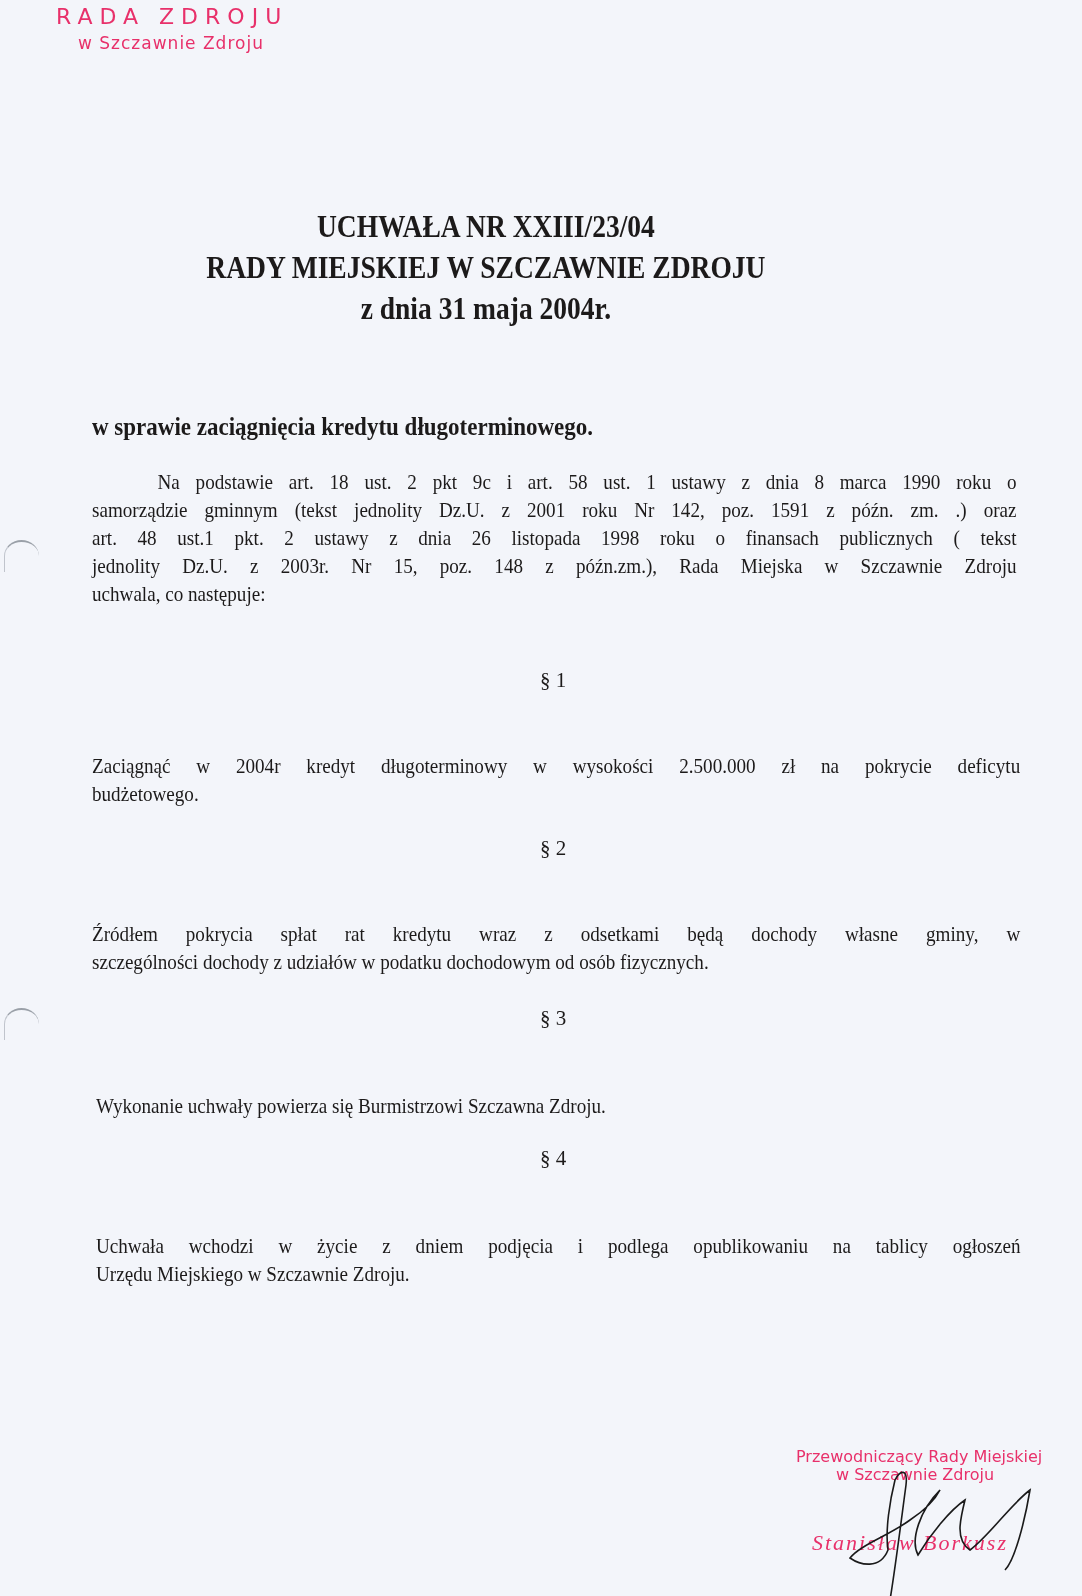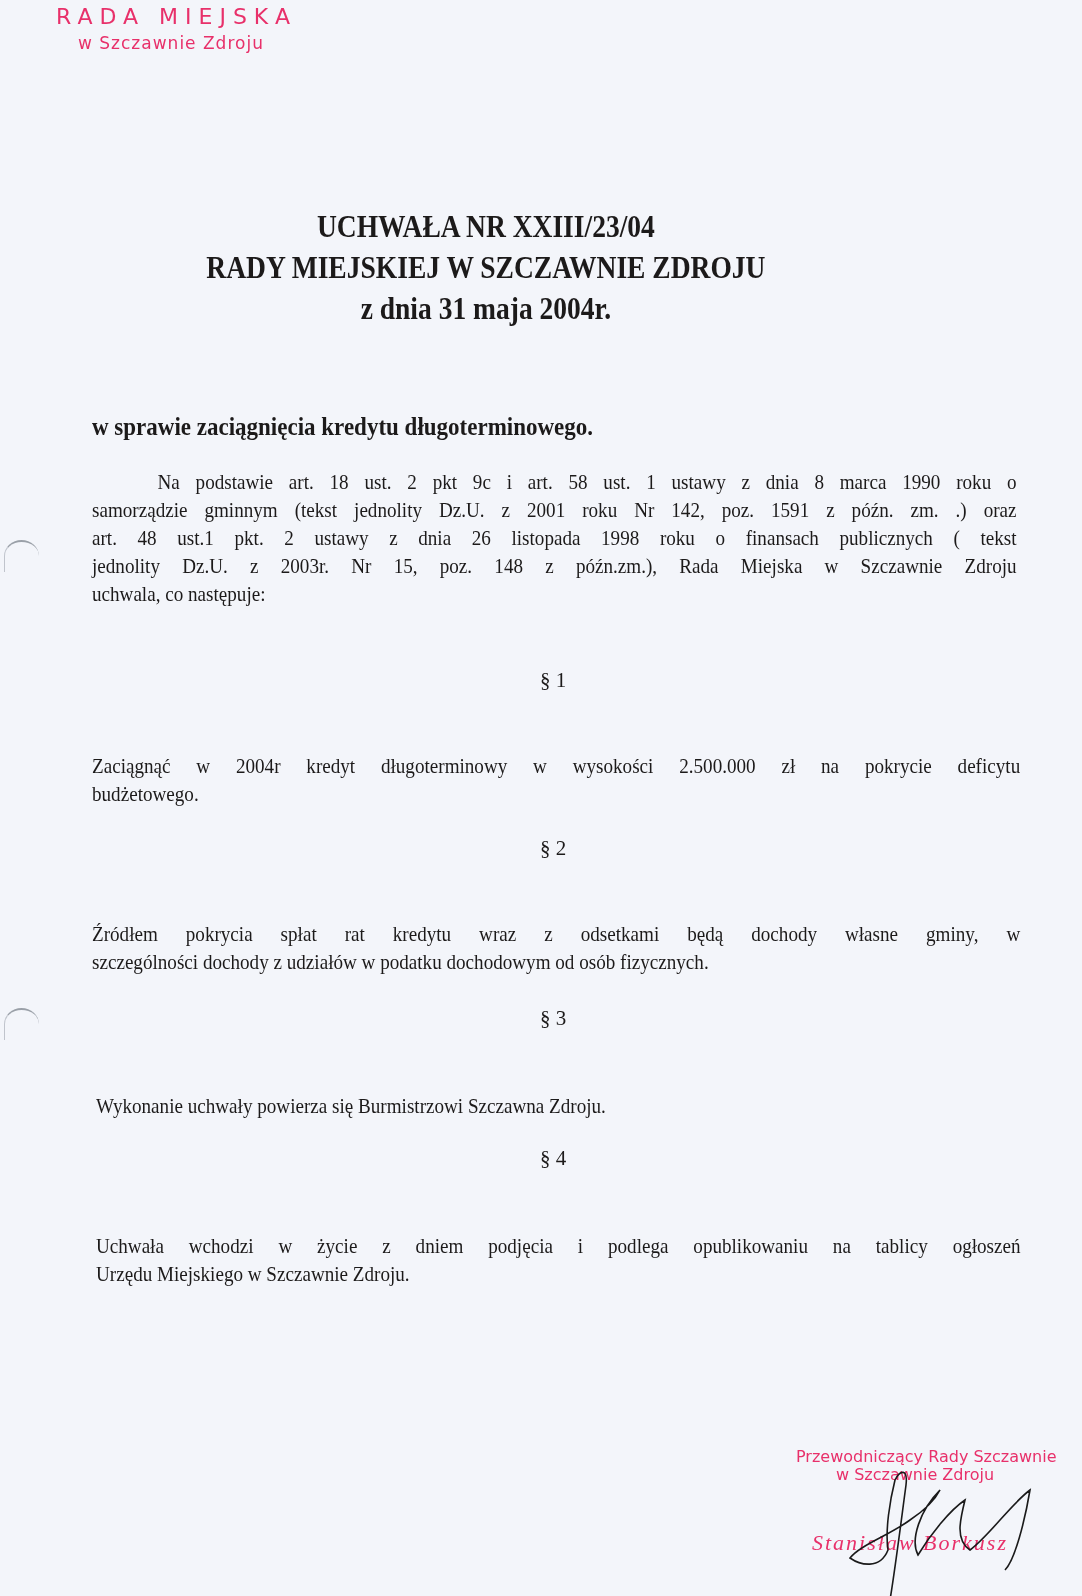--- a/index.html
+++ b/index.html
@@ -49,21 +49,21 @@
   .stamp-name {
     position:absolute; left:812px; top:1530px; color:#e8306a;
     font-family:"Liberation Serif", serif; font-style:italic; font-size:22px; letter-spacing:2px;
   }
   .signature { position:absolute; left:800px; top:1440px; }
 </style>
 </head>
 <body>
 
 <div class="stamp-top">
-  <span class="l1">RADA MIEJSKA</span>
+  <span class="l1">RADA ZDROJU</span>
   <span class="l2">w Szczawnie Zdroju</span>
 </div>
 
 <div class="title">
   <div>UCHWAŁA NR XXIII/23/04</div>
   <div>RADY MIEJSKIEJ W SZCZAWNIE ZDROJU</div>
   <div>z dnia 31 maja 2004r.</div>
 </div>
 
 <div class="subject">w sprawie zaciągnięcia kredytu długoterminowego.</div>
@@ -96,20 +96,20 @@
 <div class="section" style="top:1146px;">§ 4</div>
 <div class="para tight" style="top:1232px; left:96px; width:1016px;">
   <span class="ln">Uchwała wchodzi w życie z dniem podjęcia i podlega opublikowaniu na tablicy ogłoszeń</span>
   <span class="ln last">Urzędu Miejskiego w Szczawnie Zdroju.</span>
 </div>
 
 <div class="hole" style="top:540px;"></div>
 <div class="hole" style="top:1008px;"></div>
 
 <div class="stamp-bottom">
-  <span>Przewodniczący Rady Szczawnie</span>
+  <span>Przewodniczący Rady Miejskiej</span>
   <span class="l2">w Szczawnie Zdroju</span>
 </div>
 <div class="stamp-name">Stanisław Borkusz</div>
 
 <svg class="signature" width="280" height="156">
   <path d="M95 40 C90 60 85 90 88 110 C80 130 60 125 50 118 C60 105 90 95 110 80 C125 70 135 60 140 50 C120 70 110 100 118 115 C130 95 150 70 165 60 C160 80 155 100 170 110 C190 95 210 65 230 50 C225 80 215 120 205 130 M95 40 C100 30 108 28 106 45 C100 90 95 130 90 160" fill="none" stroke="#1a1a1a" stroke-width="1.6"></path>
 </svg>
 
 </body></html>

